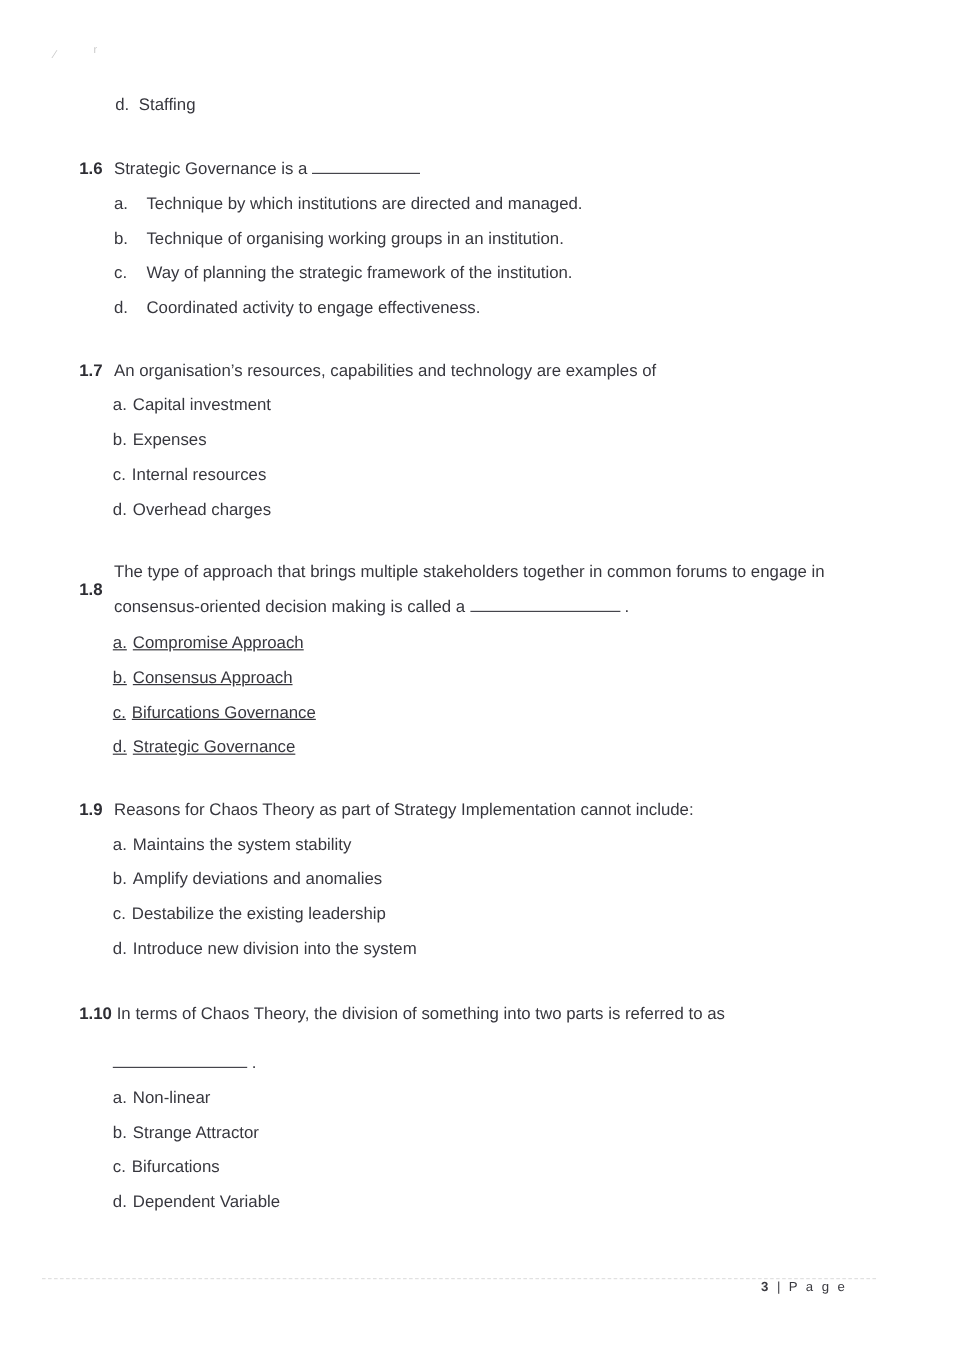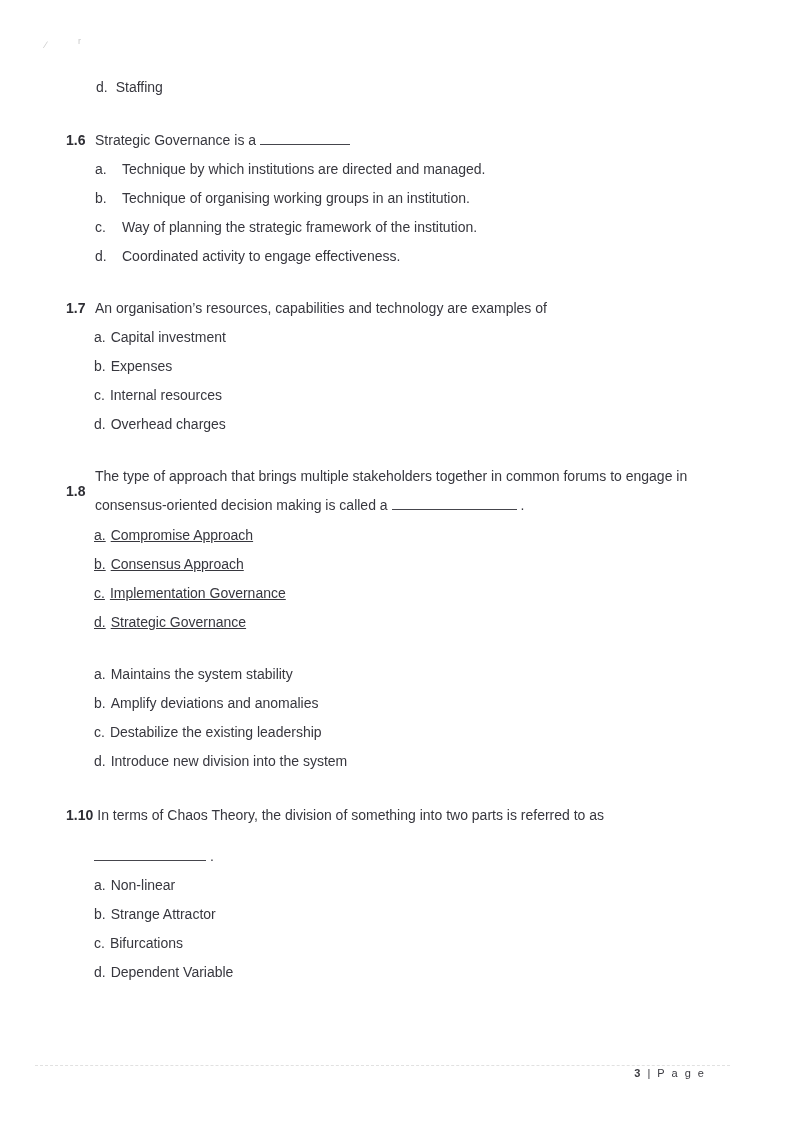--- a/index.html
+++ b/index.html
@@ -160,29 +160,33 @@
           <span>.</span></span>
       </div>
       <div class="q18-opts">
         <div class="row opt">
           <span class="letter">a.</span><span>Compromise Approach</span>
         </div>
         <div class="row opt">
           <span class="letter">b.</span><span>Consensus Approach</span>
         </div>
         <div class="row opt">
-          <span class="letter">c.</span><span>Implementation Governance</span>
+          <span class="letter">c.</span><span>Bifurcations Governance</span>
         </div>
         <div class="row opt">
           <span class="letter">d.</span><span>Strategic Governance</span>
         </div>
       </div>
     </div>
 
     <div class="mt-q">
+      <div class="row q-head">
+        <span class="q-num">1.9</span>
+        <span class="q-text">Reasons for Chaos Theory as part of Strategy Implementation cannot include:</span>
+      </div>
       <div>
         <div class="row opt">
           <span class="letter">a.</span><span>Maintains the system stability</span>
         </div>
         <div class="row opt">
           <span class="letter">b.</span><span>Amplify deviations and anomalies</span>
         </div>
         <div class="row opt">
           <span class="letter">c.</span><span>Destabilize the existing leadership</span>
         </div>

